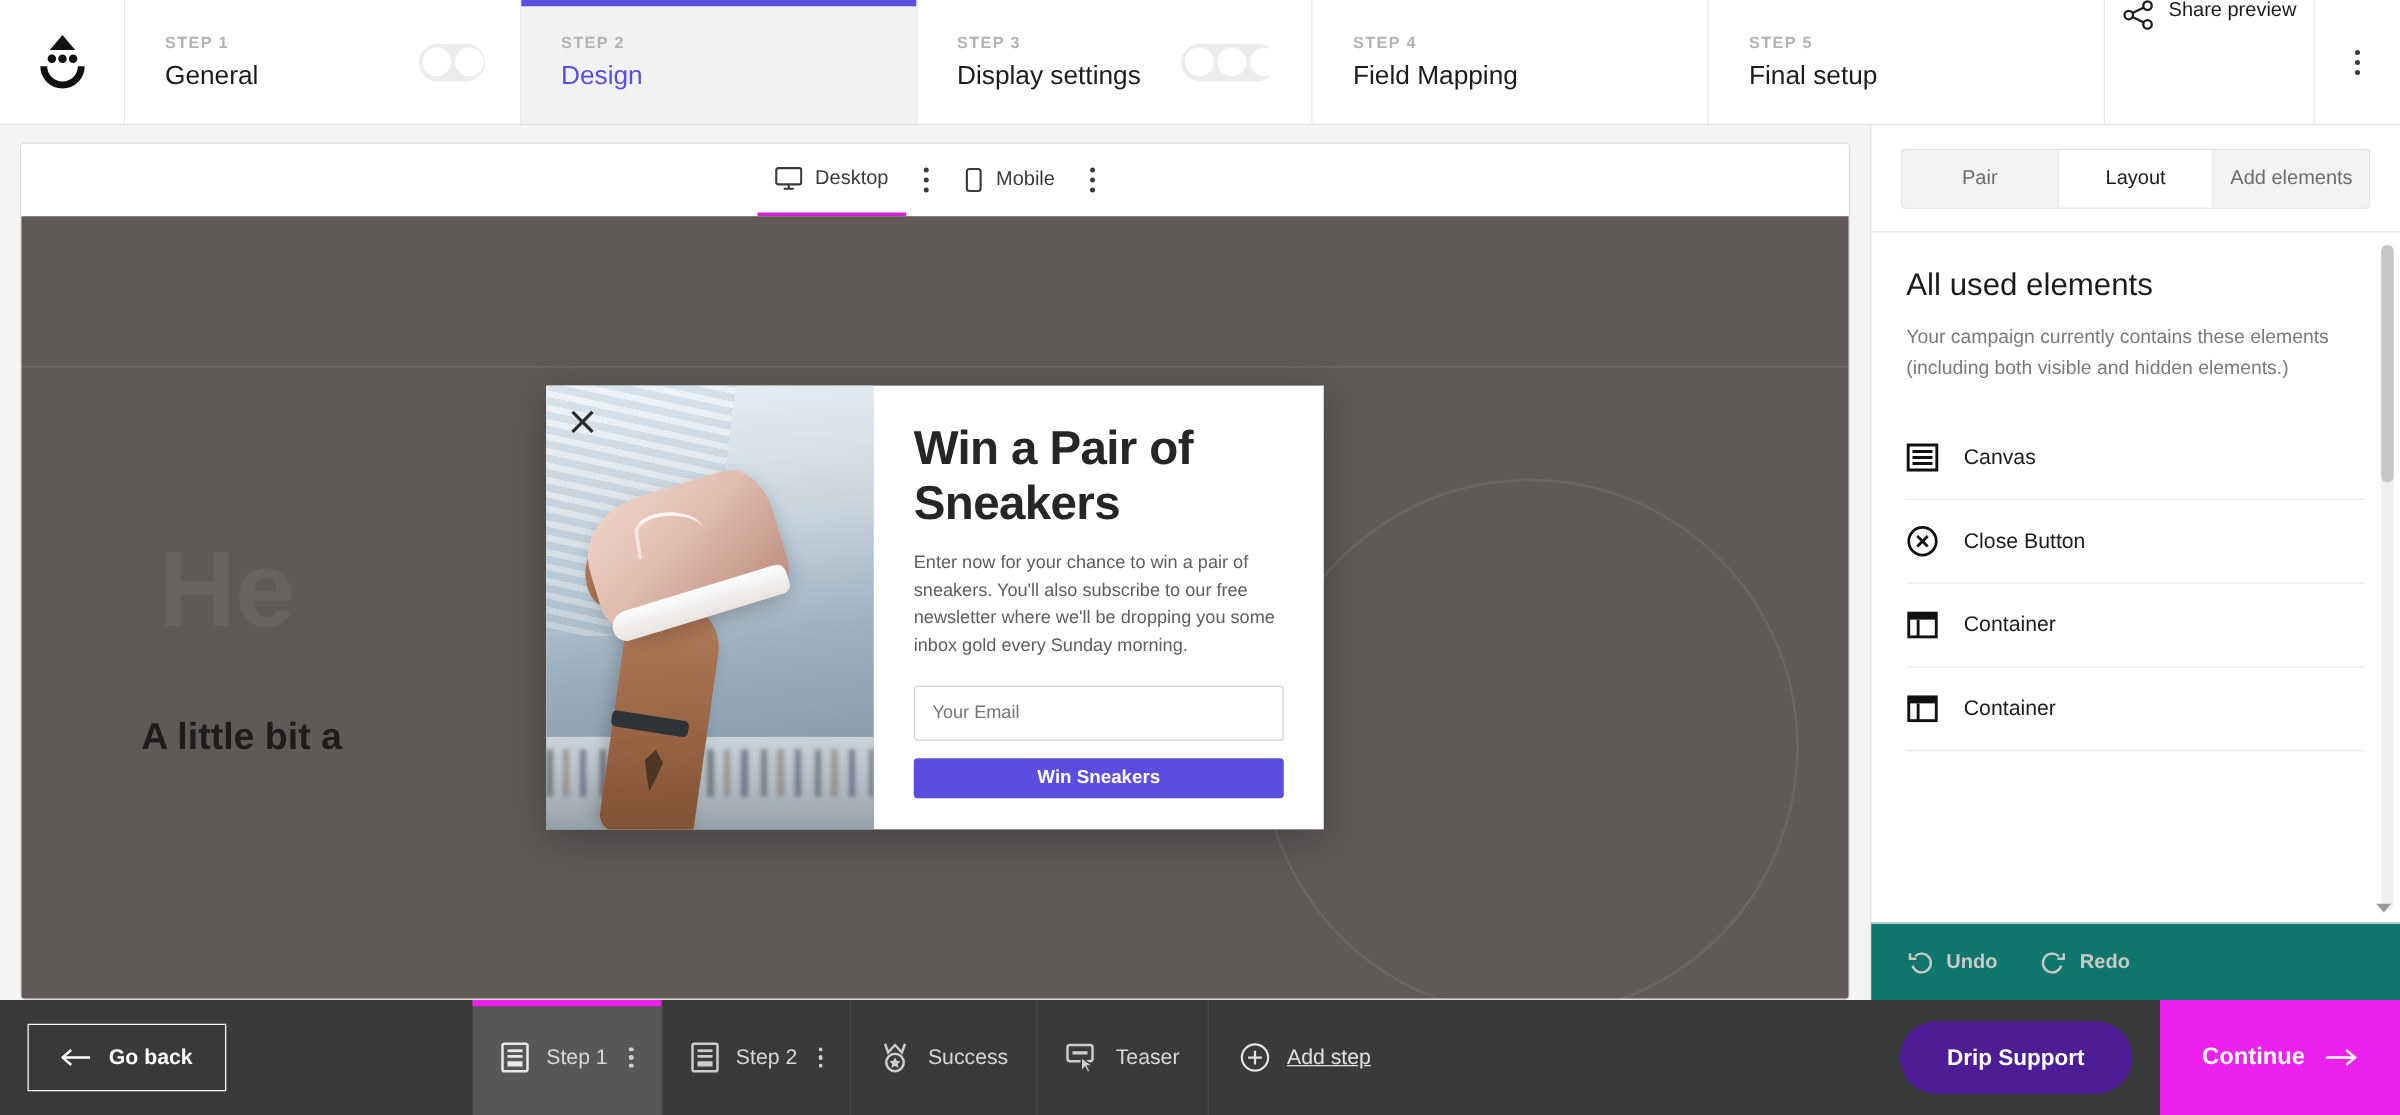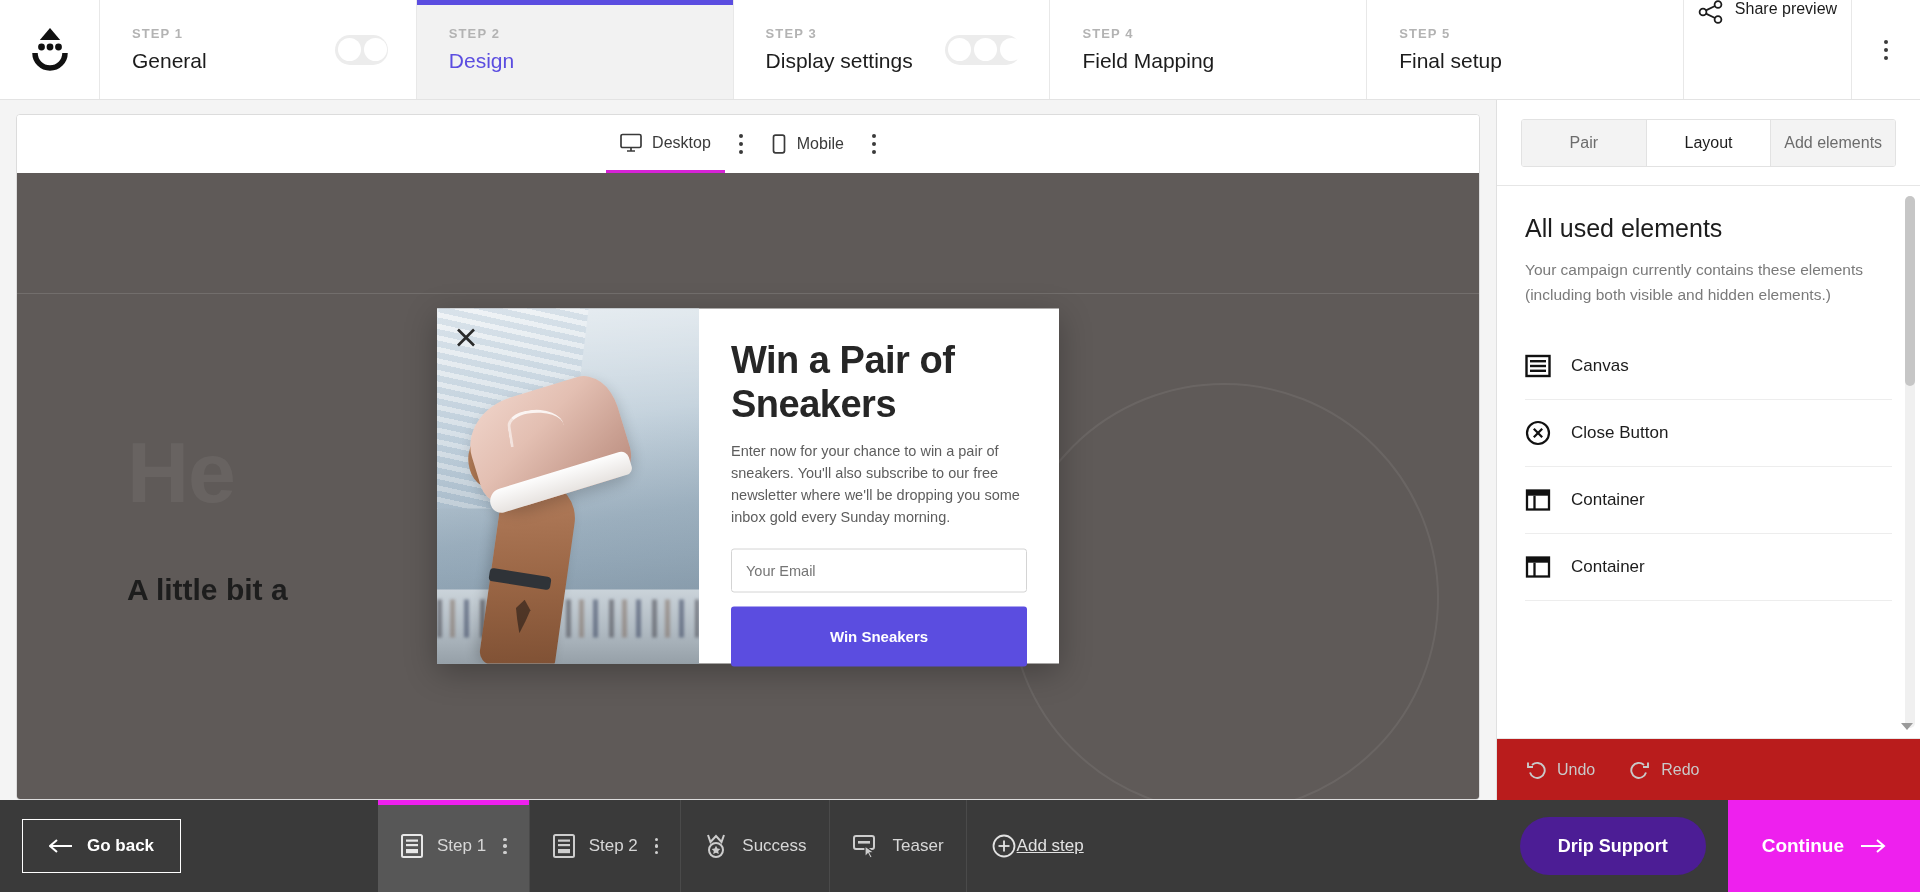--- a/index.html
+++ b/index.html
@@ -99,21 +99,21 @@
   .stage-band {
     position: absolute; left: 0; right: 0; top: 120px; height: 1px;
     background: rgba(255,255,255,0.12);
   }
   .ghost-headline {
     position: absolute; left: 110px; top: 250px;
     font-size: 86px; font-weight: 700; color: rgba(255,255,255,0.06);
     letter-spacing: -1px; white-space: nowrap;
   }
   .ghost-sub {
-    position: absolute; left: 110px; top: 400px;
+    position: absolute; left: 96px; top: 400px;
     font-size: 30px; font-weight: 700; color: #1d1d1d; white-space: nowrap;
   }
   .ghost-circle {
     position: absolute; right: 40px; top: 210px;
     width: 430px; height: 430px; border-radius: 50%;
     border: 2px solid rgba(255,255,255,0.07);
   }
 
   
   .popup {
@@ -204,21 +204,21 @@
   .popup-p {
     font-size: 14.5px; line-height: 1.52; color: #5d5d5d; margin-bottom: 20px;
   }
   .popup-input {
     width: 100%; height: 44px; border: 1px solid #d4d4d4; border-radius: 3px;
     padding: 0 14px; font-size: 14.5px; color: #8a8a8a;
     font-family: "Liberation Sans", sans-serif; outline: none; background: #fff;
     margin-bottom: 14px;
   }
   .popup-btn {
-    width: 100%; height: 60px; border: 0; border-radius: 3px;
+    width: 100%; height: 32px; border: 0; border-radius: 3px;
     background: #5b4de0; color: #ffffff; font-size: 15px; font-weight: 700;
     font-family: "Liberation Sans", sans-serif; cursor: pointer;
   }
 
   
   .right-panel {
     width: 424px; flex: 0 0 424px;
     background: #ffffff; border-left: 1px solid #e0e0e0;
     display: flex; flex-direction: column; min-height: 0;
   }
@@ -260,21 +260,21 @@
   }
   .scroll-arrow {
     position: absolute; right: 2px; width: 0; height: 0;
     border-left: 6px solid transparent; border-right: 6px solid transparent;
   }
   .scroll-arrow.down { bottom: -2px; border-top: 7px solid #9a9a9a; }
 
   .undo-row {
     height: 62px; flex: 0 0 62px;
     display: flex; align-items: center; gap: 34px; padding: 16px 28px;
-    border-top: 1px solid #e6e6e6; background: #b91c1c;
+    border-top: 1px solid #e6e6e6; background: #0f766e; font-weight: bold;
   }
   .undo-item { display: flex; align-items: center; gap: 10px; color: #c9c9c9; font-size: 16px; cursor: default; }
 
   
   .bottombar {
     height: 92px; flex: 0 0 92px;
     background: #3a3a3a; display: flex; align-items: stretch;
     position: relative; z-index: 5;
   }
   .goback-zone { width: 378px; flex: 0 0 378px; display: flex; align-items: center; padding-left: 22px; }
@@ -290,21 +290,21 @@
     position: relative; color: #d7d7d7; font-size: 17px; cursor: pointer;
     border-right: 1px solid #4a4a4a;
   }
   .step-chip.active { background: #575757; }
   .step-chip.active::before {
     content: ""; position: absolute; left: 0; right: 0; top: 0; height: 5px; background: #ee20ee;
   }
   .chip-kebab { display: flex; flex-direction: column; gap: 3px; margin-left: 4px; }
   .chip-kebab i { width: 3.5px; height: 3.5px; border-radius: 50%; background: #cfcfcf; display: block; }
   .addstep {
-    display: flex; align-items: center; padding: 0 24px;
+    display: flex; align-items: center; gap: 13px; padding: 0 24px;
     color: #e2e2e2; font-size: 17px; cursor: pointer;
   }
   .addstep-label { text-decoration: underline; }
   .bottom-spacer { flex: 1 1 auto; }
   .bottom-right { display: flex; align-items: center; gap: 22px; padding-right: 0; }
   .drip-support {
     background: #4c1d95; color: #ffffff; border: 0; border-radius: 30px;
     height: 58px; padding: 0 38px; font-size: 18px; font-weight: 700; cursor: pointer;
     font-family: "Liberation Sans", sans-serif;
   }

